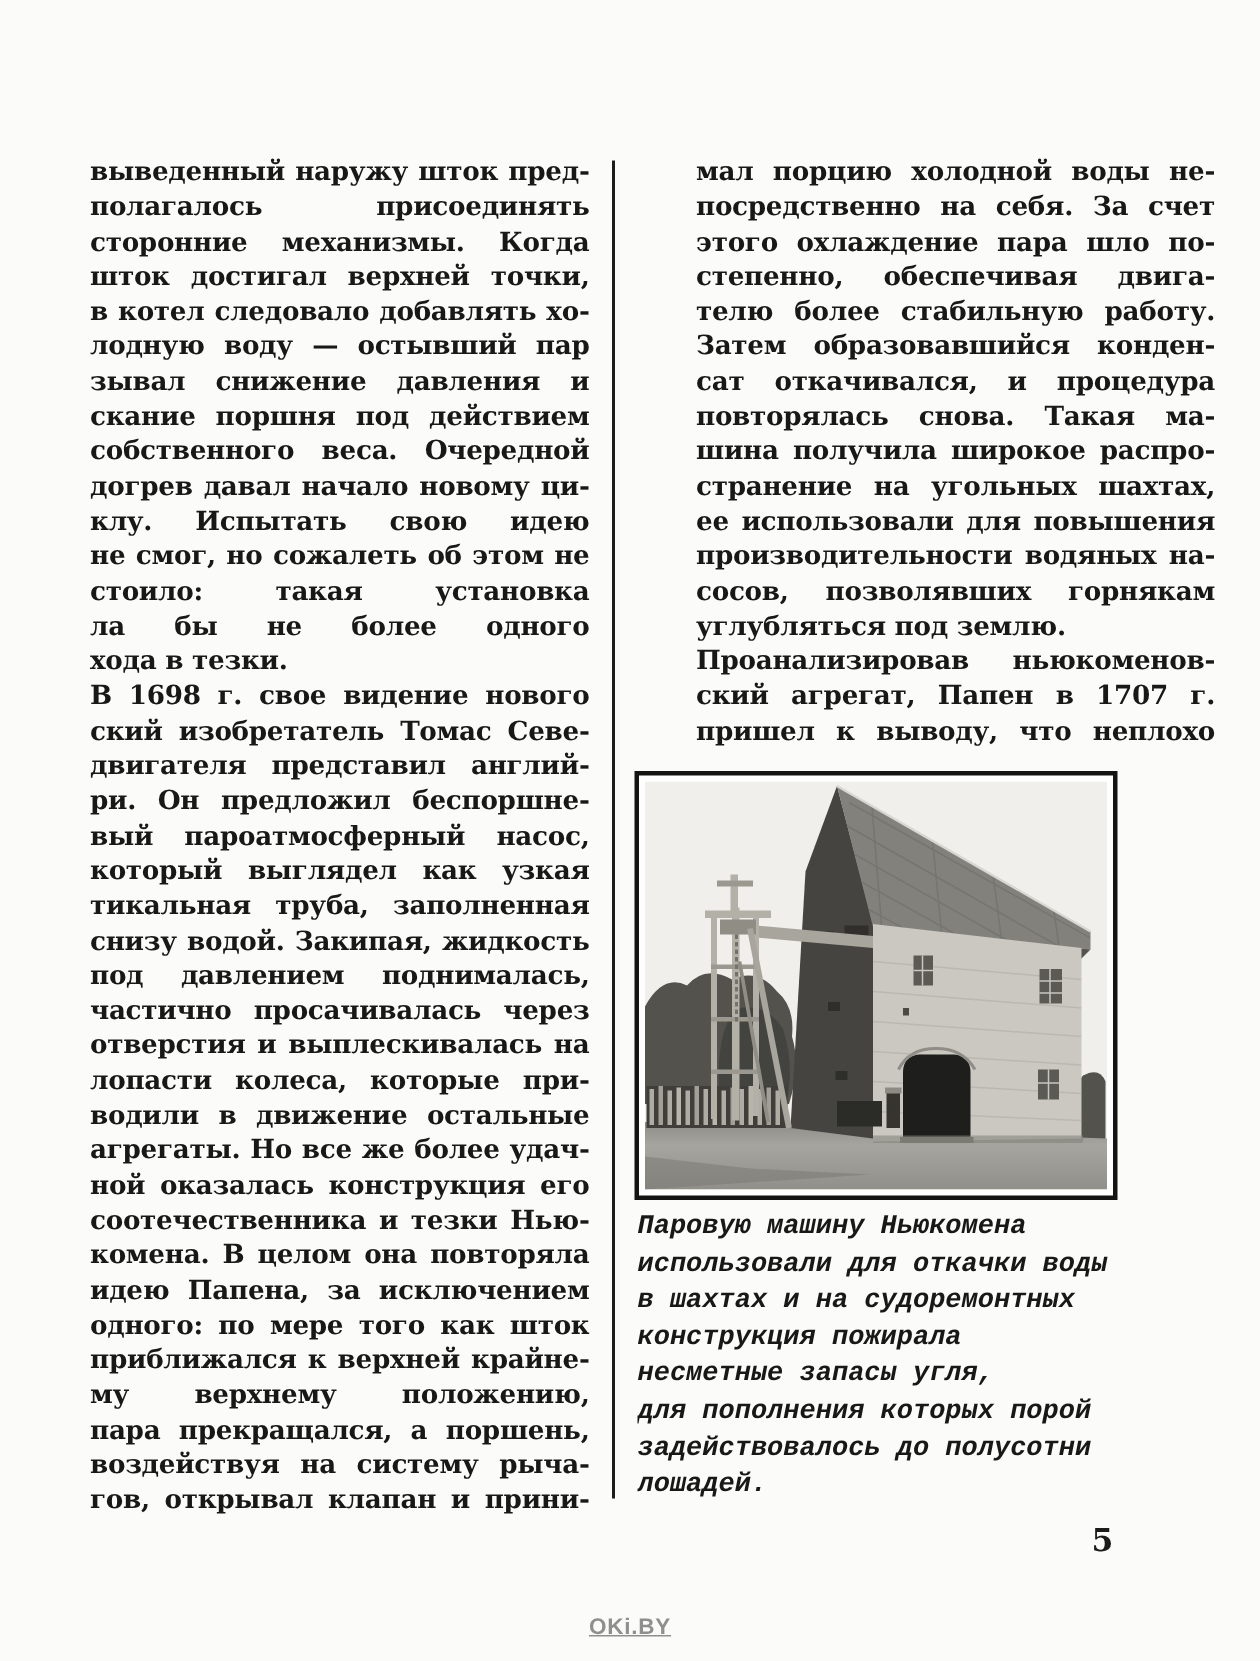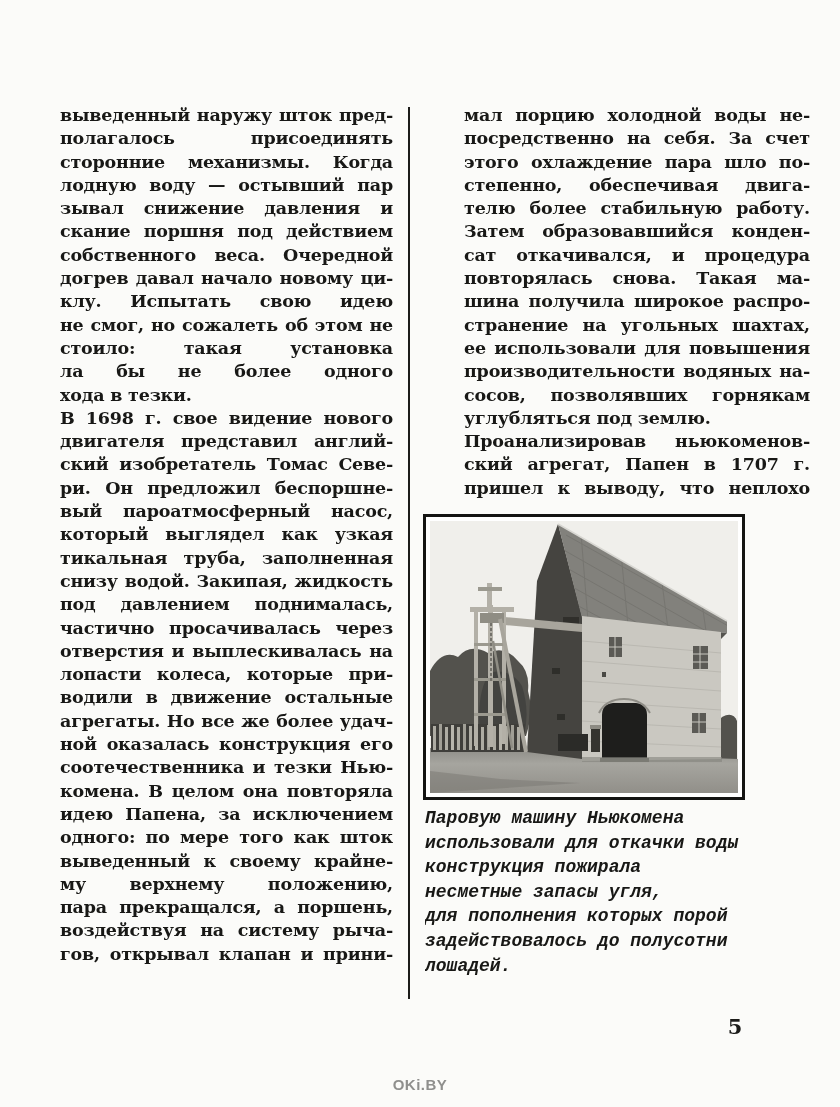--- a/index.html
+++ b/index.html
@@ -53,59 +53,62 @@
     position:absolute;left:705px;top:1014px;width:60px;
     text-align:center;
     font-weight:700;font-size:21px;color:#1b1b19;
   }
   #watermark{
     position:absolute;left:0;top:1076px;width:840px;
     text-align:center;
     font-family:"Liberation Sans", sans-serif;
     font-weight:700;font-size:15px;letter-spacing:0.5px;
     color:#8f8f8d;
+    text-decoration:underline;
   }
 </style>
 </head>
 <body>
 
 <div id="left-col" class="col">
     <div class="line">выведенный наружу шток пред-</div>
     <div class="line">полагалось присоединять любые</div>
     <div class="line">сторонние механизмы. Когда</div>
+    <div class="line">шток достигал верхней точки,</div>
+    <div class="line">в котел следовало добавлять хо-</div>
     <div class="line">лодную воду — остывший пар вы-</div>
     <div class="line">зывал снижение давления и опу-</div>
     <div class="line">скание поршня под действием</div>
     <div class="line">собственного веса. Очередной по-</div>
     <div class="line">догрев давал начало новому ци-</div>
     <div class="line">клу. Испытать свою идею Папен</div>
     <div class="line">не смог, но сожалеть об этом не</div>
     <div class="line">стоило: такая установка соверша-</div>
     <div class="line">ла бы не более одного полезного</div>
     <div class="line noj">хода в тезки.</div>
     <div class="line">В 1698 г. свое видение нового</div>
+    <div class="line">ский изобретатель Томас Севе-</div>
     <div class="line">двигателя представил англий-</div>
-    <div class="line">ский изобретатель Томас Севе-</div>
     <div class="line">ри. Он предложил беспоршне-</div>
     <div class="line">вый пароатмосферный насос,</div>
     <div class="line">который выглядел как узкая вер-</div>
     <div class="line">тикальная труба, заполненная</div>
     <div class="line">снизу водой. Закипая, жидкость</div>
     <div class="line">под давлением поднималась,</div>
     <div class="line">частично просачивалась через</div>
     <div class="line">отверстия и выплескивалась на</div>
     <div class="line">лопасти колеса, которые при-</div>
     <div class="line">водили в движение остальные</div>
     <div class="line">агрегаты. Но все же более удач-</div>
     <div class="line">ной оказалась конструкция его</div>
     <div class="line">соотечественника и тезки Нью-</div>
     <div class="line">комена. В целом она повторяла</div>
     <div class="line">идею Папена, за исключением</div>
     <div class="line">одного: по мере того как шток</div>
-    <div class="line">выведенный к своему крайне-</div>
+    <div class="line">приближался к верхней крайне-</div>
     <div class="line">му верхнему положению, подвод</div>
     <div class="line">пара прекращался, а поршень,</div>
     <div class="line">воздействуя на систему рыча-</div>
     <div class="line">гов, открывал клапан и прини-</div>
   </div>
 
 <div id="divider"></div>
 
 <div id="right-col" class="col">
     <div class="line">мал порцию холодной воды не-</div>
@@ -247,20 +250,21 @@
       <line x1="96" y1="231" x2="70" y2="98" stroke="#a8a59c" stroke-width="4"></line>
       <line x1="82" y1="227" x2="63" y2="120" stroke="#8f8d84" stroke-width="2.5"></line>
       <line x1="61" y1="102" x2="61" y2="162" stroke="#74726b" stroke-width="2" stroke-dasharray="3,2"></line>
     </g>
   </svg>
 </figure>
 
 <div id="caption">
     <div class="line">Паровую машину Ньюкомена</div>
     <div class="line">использовали для откачки воды</div>
+    <div class="line">в шахтах и на судоремонтных</div>
     <div class="line">конструкция пожирала</div>
     <div class="line">несметные запасы угля,</div>
     <div class="line">для пополнения которых порой</div>
     <div class="line">задействовалось до полусотни</div>
     <div class="line">лошадей.</div>
   </div>
 
 <div id="page-number">5</div>
 
 <div id="watermark">OKi.BY</div>

